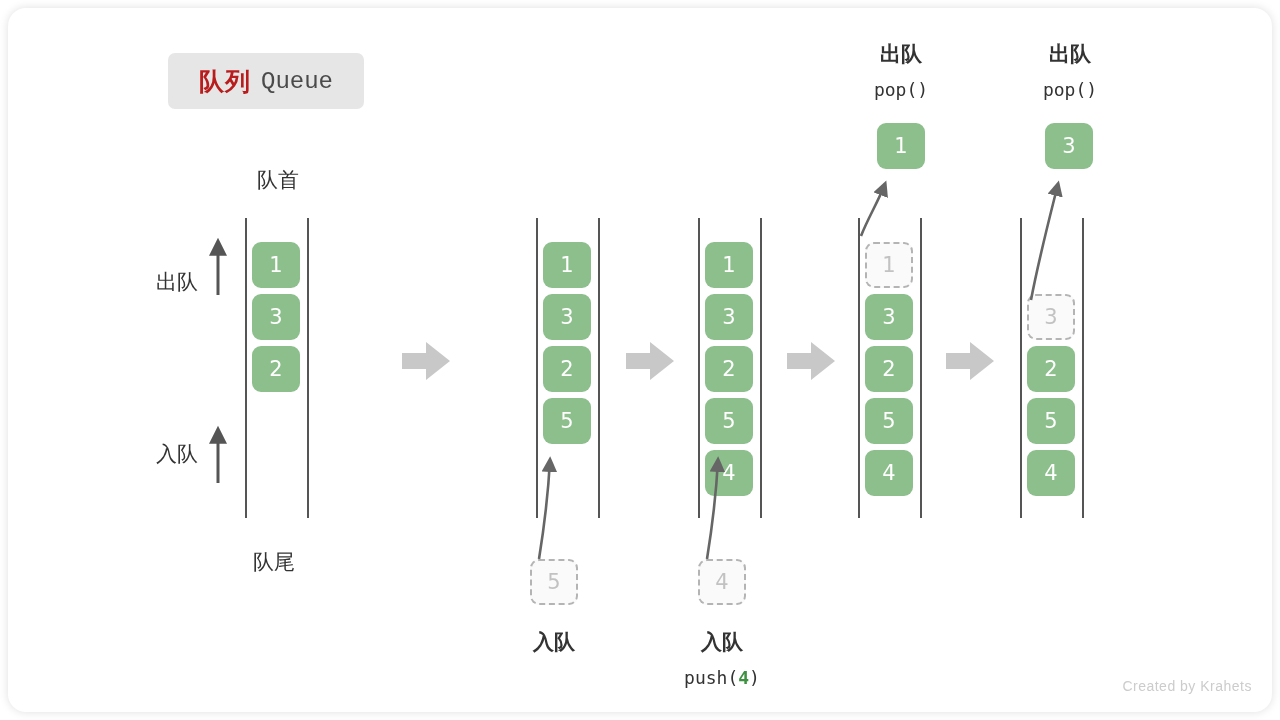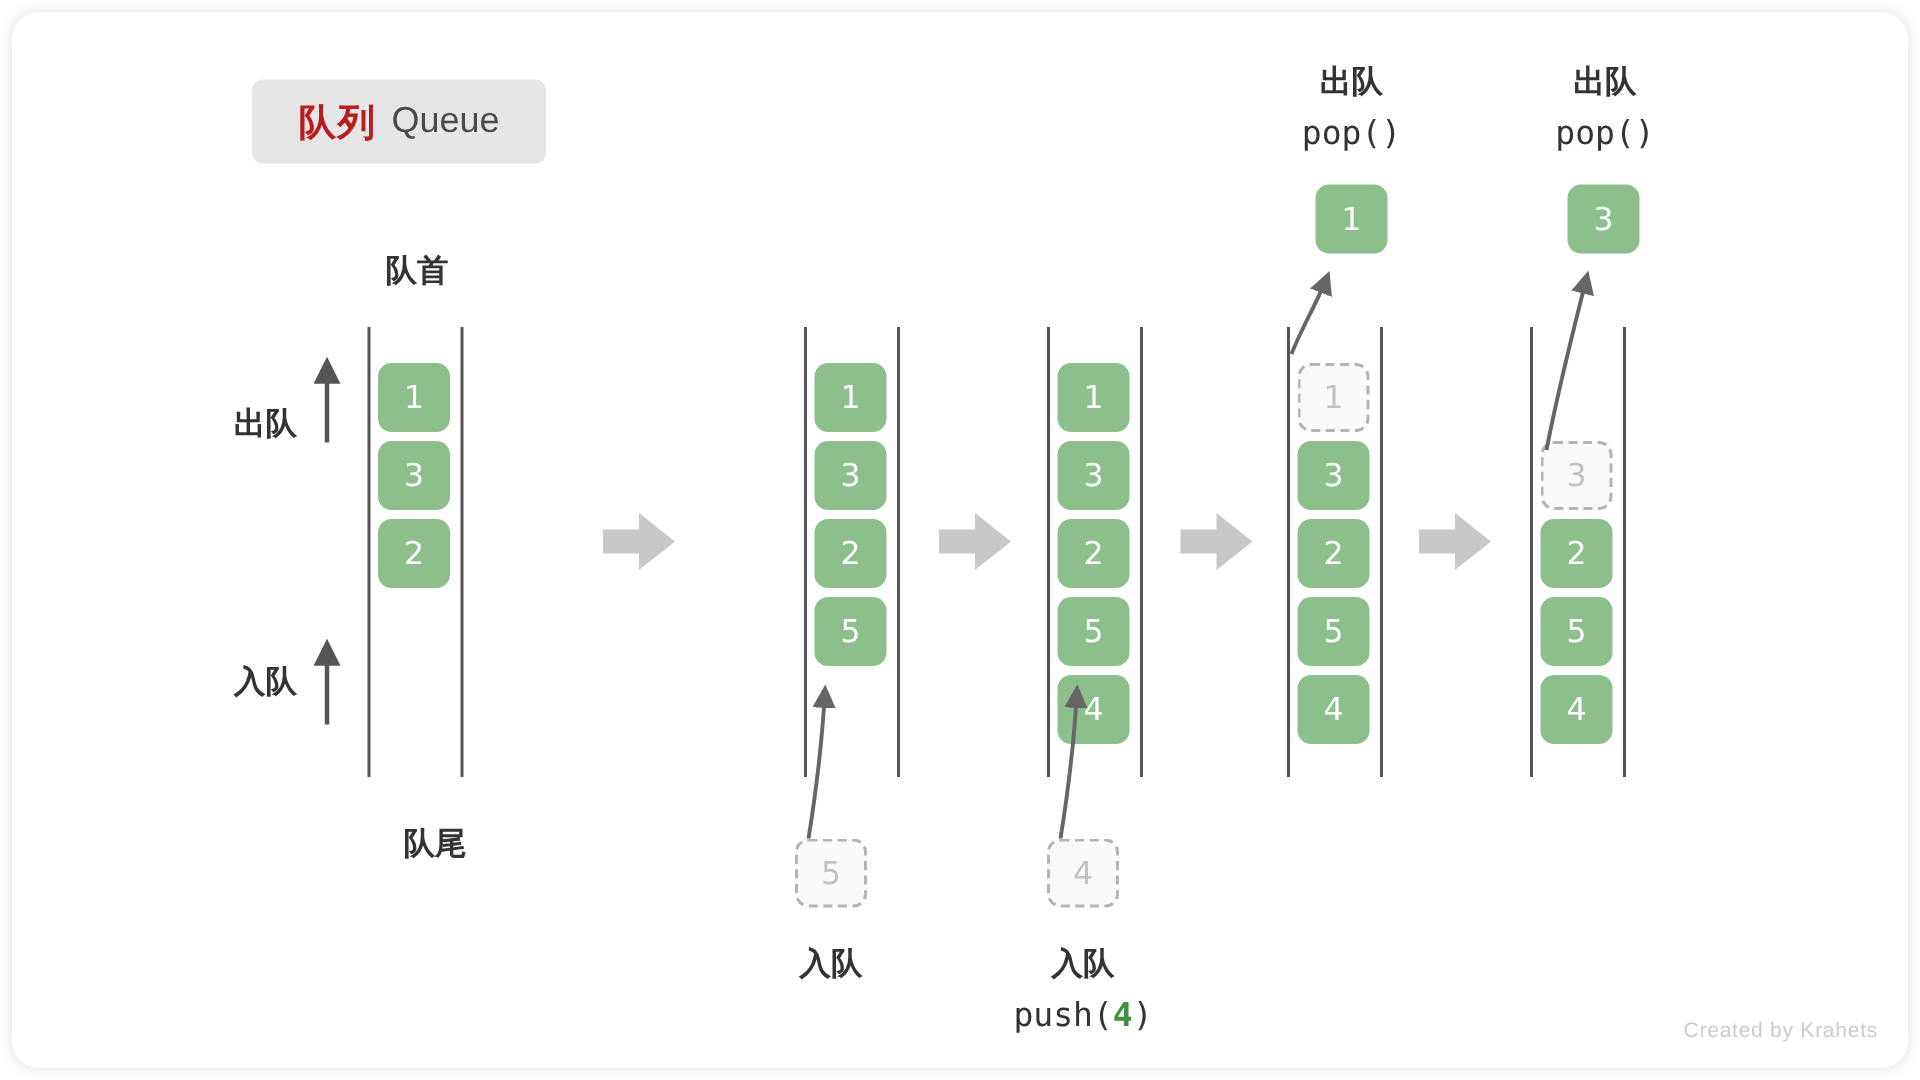--- a/index.html
+++ b/index.html
@@ -37,45 +37,45 @@
   }
   #title-badge .cn {
     font-size: 25px;
     font-weight: bold;
     color: #b91c1c;
     letter-spacing: 1px;
   }
   #title-badge .en {
     font-size: 24px;
     color: #4a4a4a;
-    font-family: Liberation Sans, sans-serif;
+    font-family: Liberation Mono, monospace;
   }
 
   
   .cn-label {
     font-size: 21px;
-    font-weight: bold;
+    font-weight: normal;
     color: #333333;
     white-space: nowrap;
   }
   .op-label {
     font-size: 21px;
     color: #333333;
     white-space: nowrap;
     text-align: center;
     line-height: 36px;
   }
   .op-label .cn {
     font-weight: bold;
     font-size: 21px;
     font-family: "DejaVu Sans", "Liberation Sans", sans-serif;
   }
   .op-label .code {
     font-family: "DejaVu Sans Mono", "Liberation Mono", monospace;
-    font-size: 22px;
+    font-size: 18px;
     color: #333333;
   }
   .op-label .code .num { color: #3f9142; font-weight: bold; }
 
   
   .channel { width: 64px; }
   .channel .rail {
     position: absolute;
     top: 0;
     width: 0;
@@ -129,21 +129,21 @@
 <body>
 
 <div id="card">
 
   <div class="abs" id="title-badge">
     <span class="cn">队列</span>
     <span class="en">Queue</span>
   </div>
 
   <div class="abs cn-label" style="left:238px; top:158px; width:64px; text-align:center;">队首</div>
-  <div class="abs cn-label" style="left:250px; top:540px; width:64px; text-align:center;">队尾</div>
+  <div class="abs cn-label" style="left:234px; top:540px; width:64px; text-align:center;">队尾</div>
 
   <div class="abs cn-label" style="left:148px; top:260px;">出队</div>
   <div class="abs cn-label" style="left:148px; top:432px;">入队</div>
 
   <div class="abs channel" style="left:237px; top:210px; height:300px;">
     <div class="rail left"></div>
     <div class="rail right"></div>
     <div class="cell filled" style="left:7px; top:24px;">1</div>
     <div class="cell filled" style="left:7px; top:76px;">3</div>
     <div class="cell filled" style="left:7px; top:128px;">2</div>

